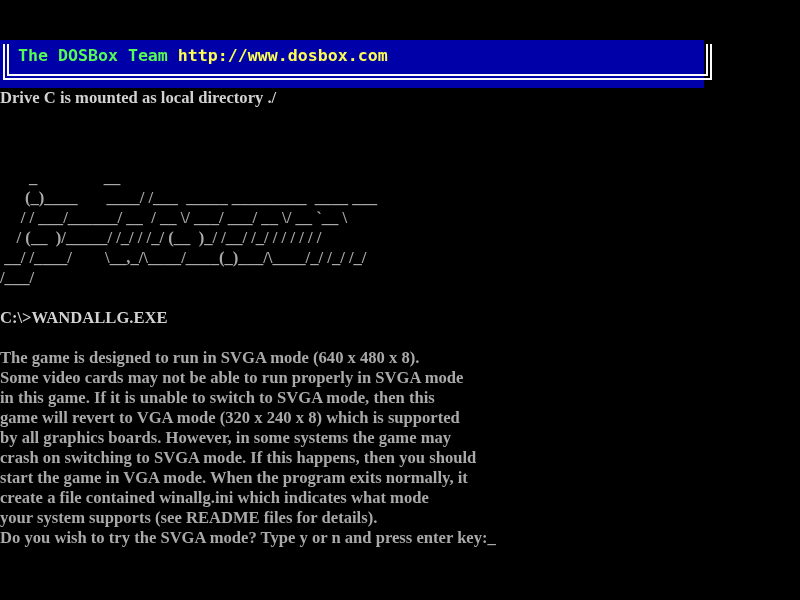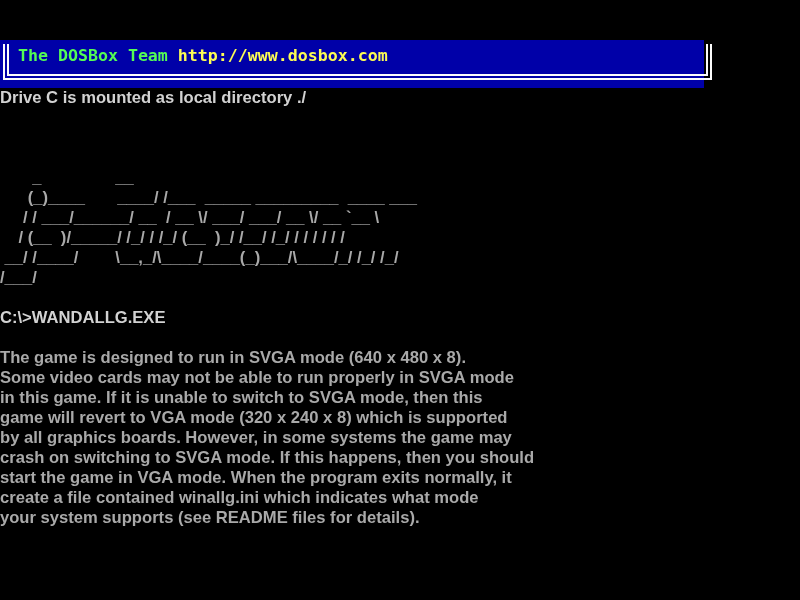--- a/index.html
+++ b/index.html
@@ -39,21 +39,21 @@
     white-space: pre;
   }
   .team { color: #54FC54; }
   .url  { color: #FCFC54; }
   
   pre.tline {
     position: absolute;
     left: 0;
     margin: 0;
     white-space: pre;
-    font-family: Liberation Sans, sans-serif;
+    font-family: Liberation Serif, serif;
     font-size: inherit;
     font-weight: inherit;
     line-height: 20px;
   }
   .bright { color: #D2D2D2; }
   .gray   { color: #A9A9A9; }
 </style>
 </head>
 <body>
 
@@ -78,14 +78,15 @@
   <pre class="tline gray" style="top:348px">The game is designed to run in SVGA mode (640 x 480 x 8).
 Some video cards may not be able to run properly in SVGA mode
 in this game. If it is unable to switch to SVGA mode, then this
 game will revert to VGA mode (320 x 240 x 8) which is supported
 by all graphics boards. However, in some systems the game may
 crash on switching to SVGA mode. If this happens, then you should
 start the game in VGA mode. When the program exits normally, it
 create a file contained winallg.ini which indicates what mode
 your system supports (see README files for details).</pre>
 
+  <pre class="tline gray" style="top:528px"><span>Do you wish to try the SVGA mode? Type y or n and press enter key:</span><span>_</span></pre>
 
 </div>
 
 </body></html>

